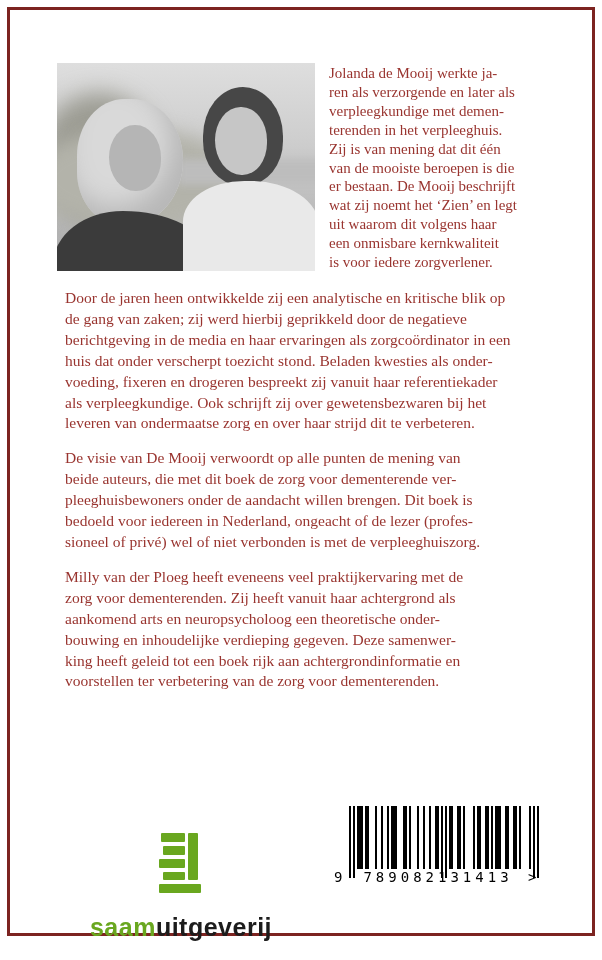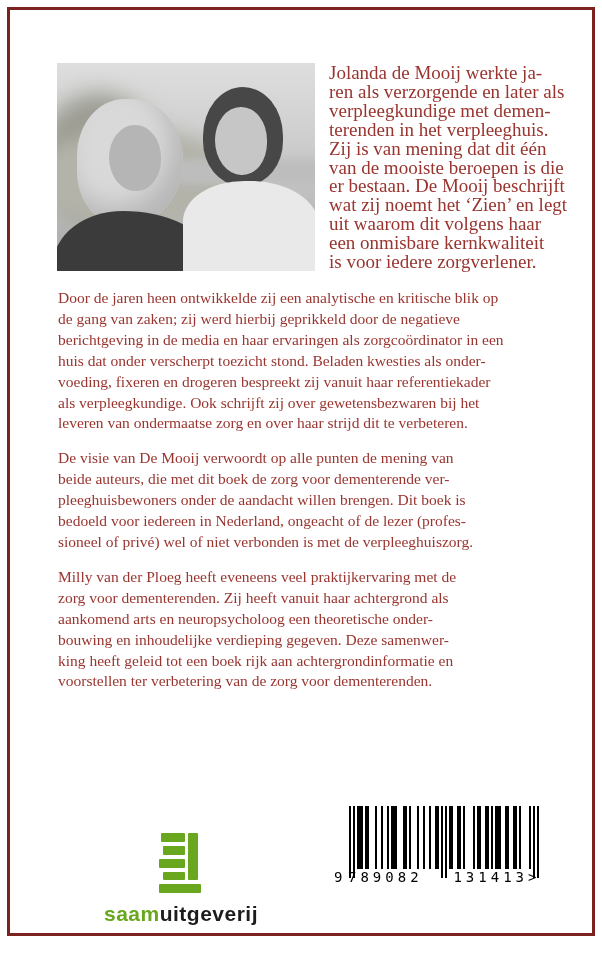--- a/index.html
+++ b/index.html
@@ -26,56 +26,56 @@
                border-radius:48% 52% 55% 45%; box-shadow:inset -12px -18px 26px #b7b7b7; }
   .p1-face   { left:52px; top:62px; width:52px; height:66px; background:#b5b5b5; border-radius:50% 50% 48% 52%; }
   .p1-body   { left:-4px; top:148px; width:152px; height:60px; background:#3b3b3b; border-radius:46% 54% 0 0 / 90% 70% 0 0; }
   .p2-hair   { left:146px; top:24px; width:80px; height:98px; background:#474747; border-radius:50% 50% 45% 45%; }
   .p2-face   { left:158px; top:44px; width:52px; height:68px; background:#c6c6c6; border-radius:50% 50% 48% 52%; }
   .p2-body   { left:126px; top:118px; width:136px; height:90px; background:#e9e9e9; border-radius:45% 50% 0 0; }
 
   
   .intro {
     position:absolute; left:329px; top:64px; width:228px;
-    color:var(--text-red,#99342f); font-size:19px; line-height:18.9px; white-space:pre;font-family:Liberation Serif, serif;
+    color:var(--text-red,#99342f); font-size:15px; line-height:18.9px; white-space:pre;font-family:Liberation Serif, serif;
   }
   .body-text {
     position:absolute; left:57px; top:288px; width:516px;
     color:var(--text-red,#99342f); font-size:15.5px; line-height:20.9px;
   }
-  .para { white-space:pre; margin:0 0 14px 1px; }
+  .para { white-space:pre; margin:0 0 14px 8px; }
 
   
   .publisher { position:absolute; left:75px; top:831px; width:212px; text-align:center; }
   .logo-icon { display:block; margin:0 auto; }
   .logo-icon g { fill:var(--logo-green,#69a71f); }
   .publisher-name {
-    margin-top:5px; font-family:"Liberation Sans","DejaVu Sans",sans-serif;
-    font-weight:bold; font-size:21px; letter-spacing:0.5px; white-space:nowrap;
+    margin-top:16px; font-family:"Liberation Sans","DejaVu Sans",sans-serif;
+    font-weight:bold; font-size:25px; letter-spacing:0.5px; white-space:nowrap;
   }
   .publisher-name .primary { color:var(--logo-green,#69a71f); }
   .publisher-name .secondary { color:var(--publisher-dark,#1c1c1c); }
 
   
   .isbn-block { position:absolute; left:334px; top:806px; width:220px; text-align:center; }
   .isbn-text {
     color:var(--isbn-red,#b8332d); font-family:"Liberation Sans","DejaVu Sans",sans-serif;
     font-size:15px; letter-spacing:0.3px; margin-bottom:9px; white-space:nowrap;
   }
   .barcode { position:relative; width:220px; height:92px; margin:0 auto; background:#fff; }
   .bars { position:absolute; left:15px; top:0; width:190px; height:72px; }
   .bar { position:absolute; top:0; width:2px; height:63px; background:#000; }
   .bar.guard { height:72px; }
   .digits {
     position:absolute; left:0; top:63px; width:220px; height:22px; display:flex;
     font-family:"DejaVu Sans Mono",monospace; font-size:14px; color:#000; align-items:flex-start;
   }
   .digit-lead  { width:14px; text-align:left; }
-  .digit-g1    { width:90px; text-align:left; letter-spacing:4px; }
-  .digit-g2    { width:90px; text-align:right; letter-spacing:4px; }
+  .digit-g1    { width:90px; text-align:right; letter-spacing:4px; }
+  .digit-g2    { width:90px; text-align:left; letter-spacing:4px; }
   .digit-arrow { flex:1; text-align:left; }
 </style>
 </head>
 <body>
 
 <div class="cover">
 
   <div class="frame"></div>
 
   <div class="photo">

